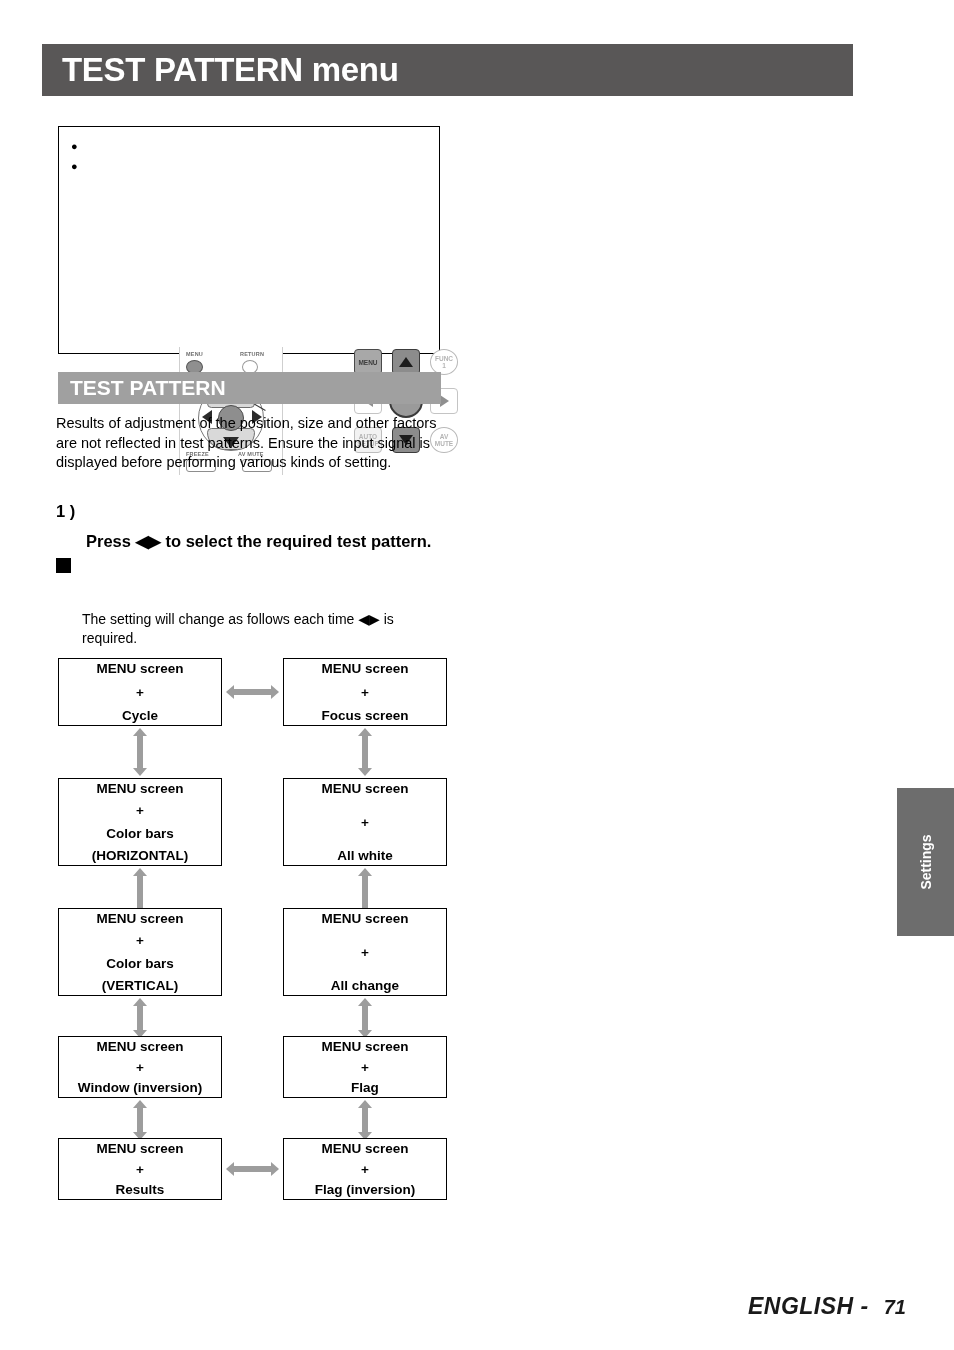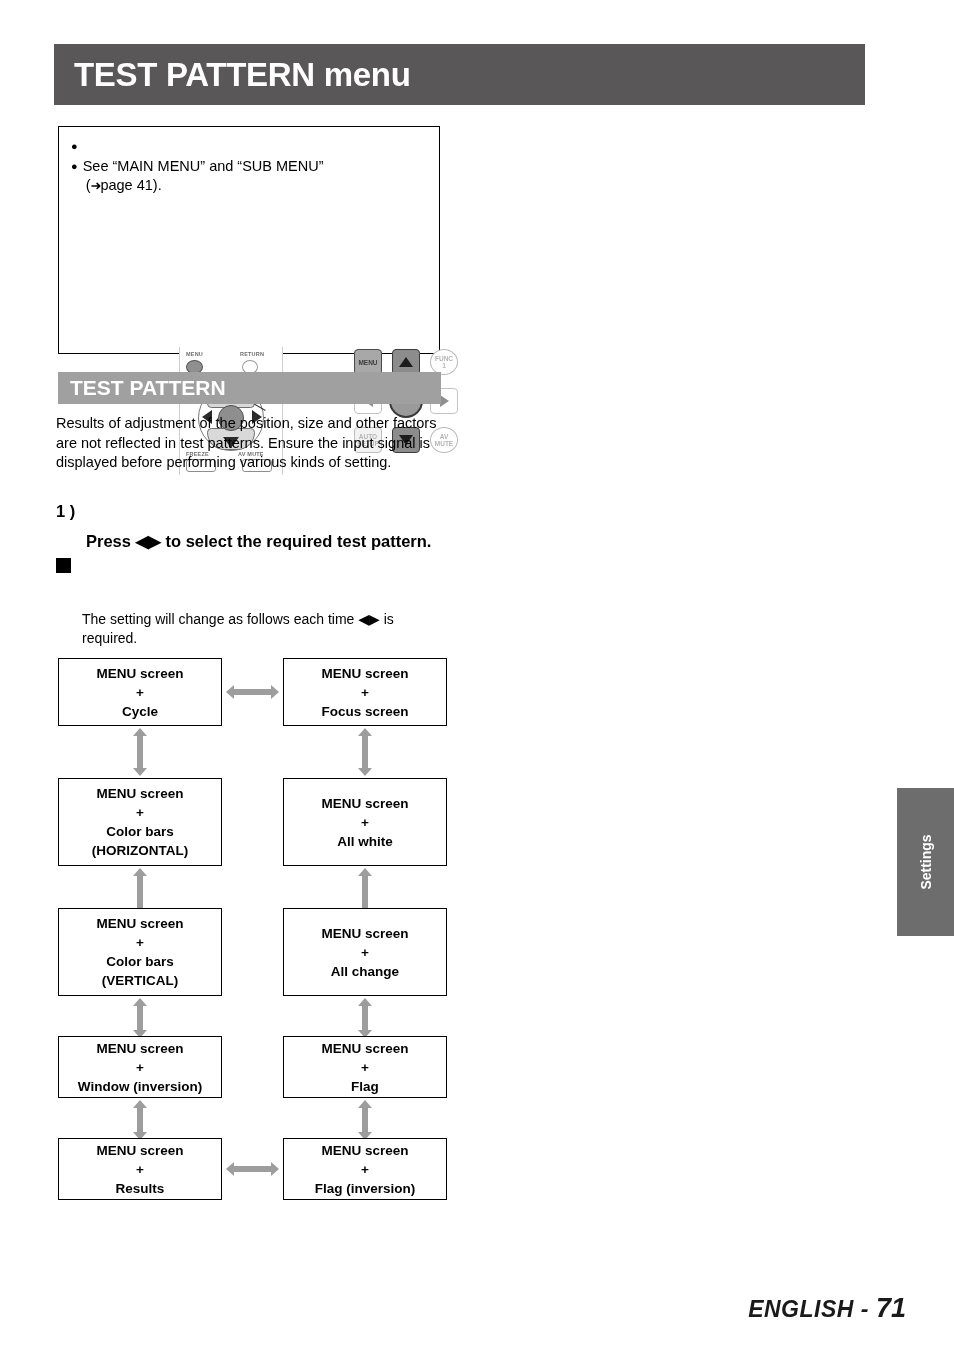--- a/index.html
+++ b/index.html
@@ -12,24 +12,24 @@
     height: 1350px;
     position: relative;
     font-family: "Liberation Sans", sans-serif;
     color: #000000;
     overflow: hidden;
   }
 
   
   .title-banner {
     position: absolute;
-    left: 54px;
+    left: 42px;
     top: 44px;
     width: 811px;
-    height: 61px;
+    height: 52px;
     background: #595757;
     display: flex;
     align-items: center;
   }
   .title-banner .title-text {
     color: #ffffff;
     font-size: 33px;
     font-weight: bold;
     letter-spacing: -0.3px;
     padding-left: 20px;
@@ -363,21 +363,21 @@
     height: 550px;
   }
   .fbox {
     position: absolute;
     border: 1.6px solid #000000;
     box-sizing: border-box;
     background: #ffffff;
     display: flex;
     flex-direction: column;
     align-items: center;
-    justify-content: center;
+    justify-content: space-between;
     font-size: 13.5px;
     font-weight: bold;
     line-height: 19px;
     text-align: center;
   }
   .fbox .plus {
     font-weight: bold;
   }
   
   .v-arrow {
@@ -463,44 +463,40 @@
     font-weight: bold;
     color: #1a1a1a;
     display: flex;
     align-items: baseline;
   }
   .footer .lang {
     font-size: 23px;
     letter-spacing: 0.5px;
   }
   .footer .pageno {
-    font-size: 27px;
-    margin-left: 7px;
+    font-size: 20px;
+    margin-left: 15px;
   }
 </style>
 </head>
 <body>
 
 <div class="title-banner">
   <div class="title-text"><span>TEST PATTERN</span><span> menu</span></div>
 </div>
 
 <div class="note-box">
   <div class="note-list">
 
     <div class="note-item">
       <span class="note-bullet">●</span>
     </div>
 
     <div class="note-item">
       <span class="note-bullet">●</span>
-      <span class="note-lines">
-        <span>See “MAIN MENU” and “SUB MENU”</span>
-        <span class="note-sub"><span>(</span><span class="arrow-ref">➜</span><span>page 41).</span></span>
-      </span>
     </div>
 
   </div>
 
   <div class="remote-wrap">
     <div class="remote-body">
       <div class="r-label" style="left:6px; top:4px;">MENU</div>
       <div class="r-round-btn" style="left:6px; top:13px; width:17px; height:14px; background:#8f8f8f; border:1.3px solid #555;"></div>
 
       <div class="r-label" style="left:60px; top:4px;">RETURN</div>

